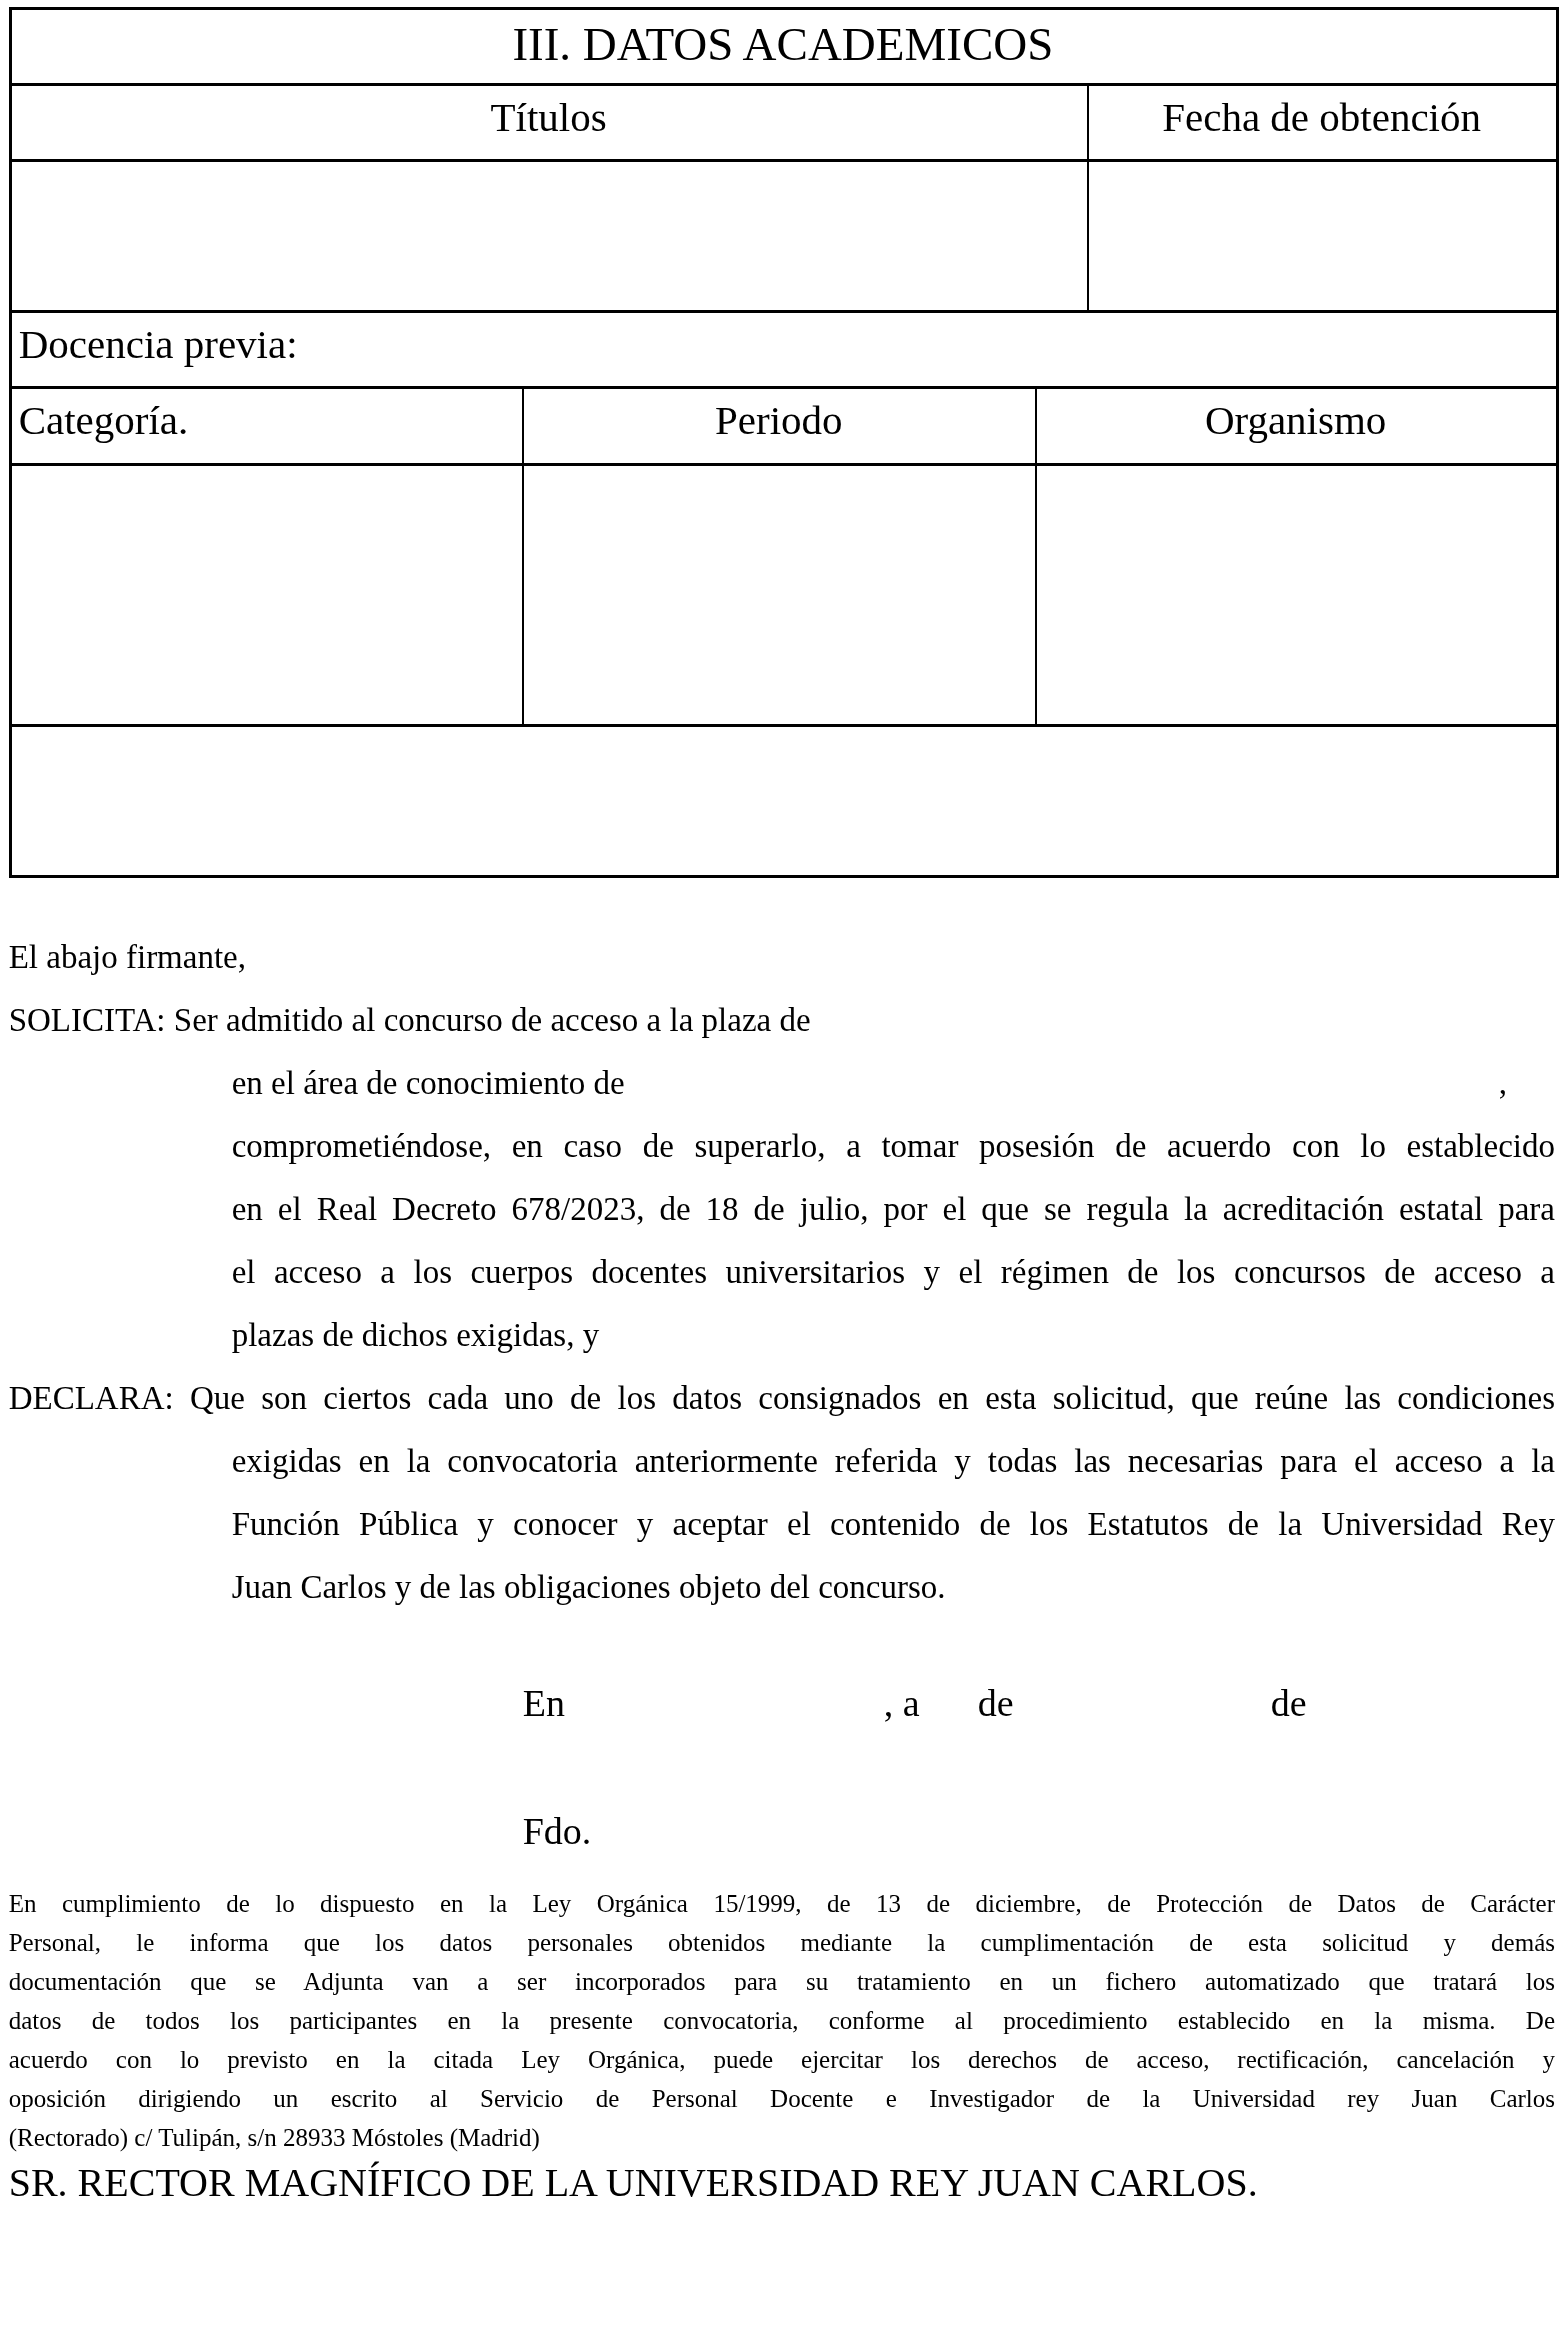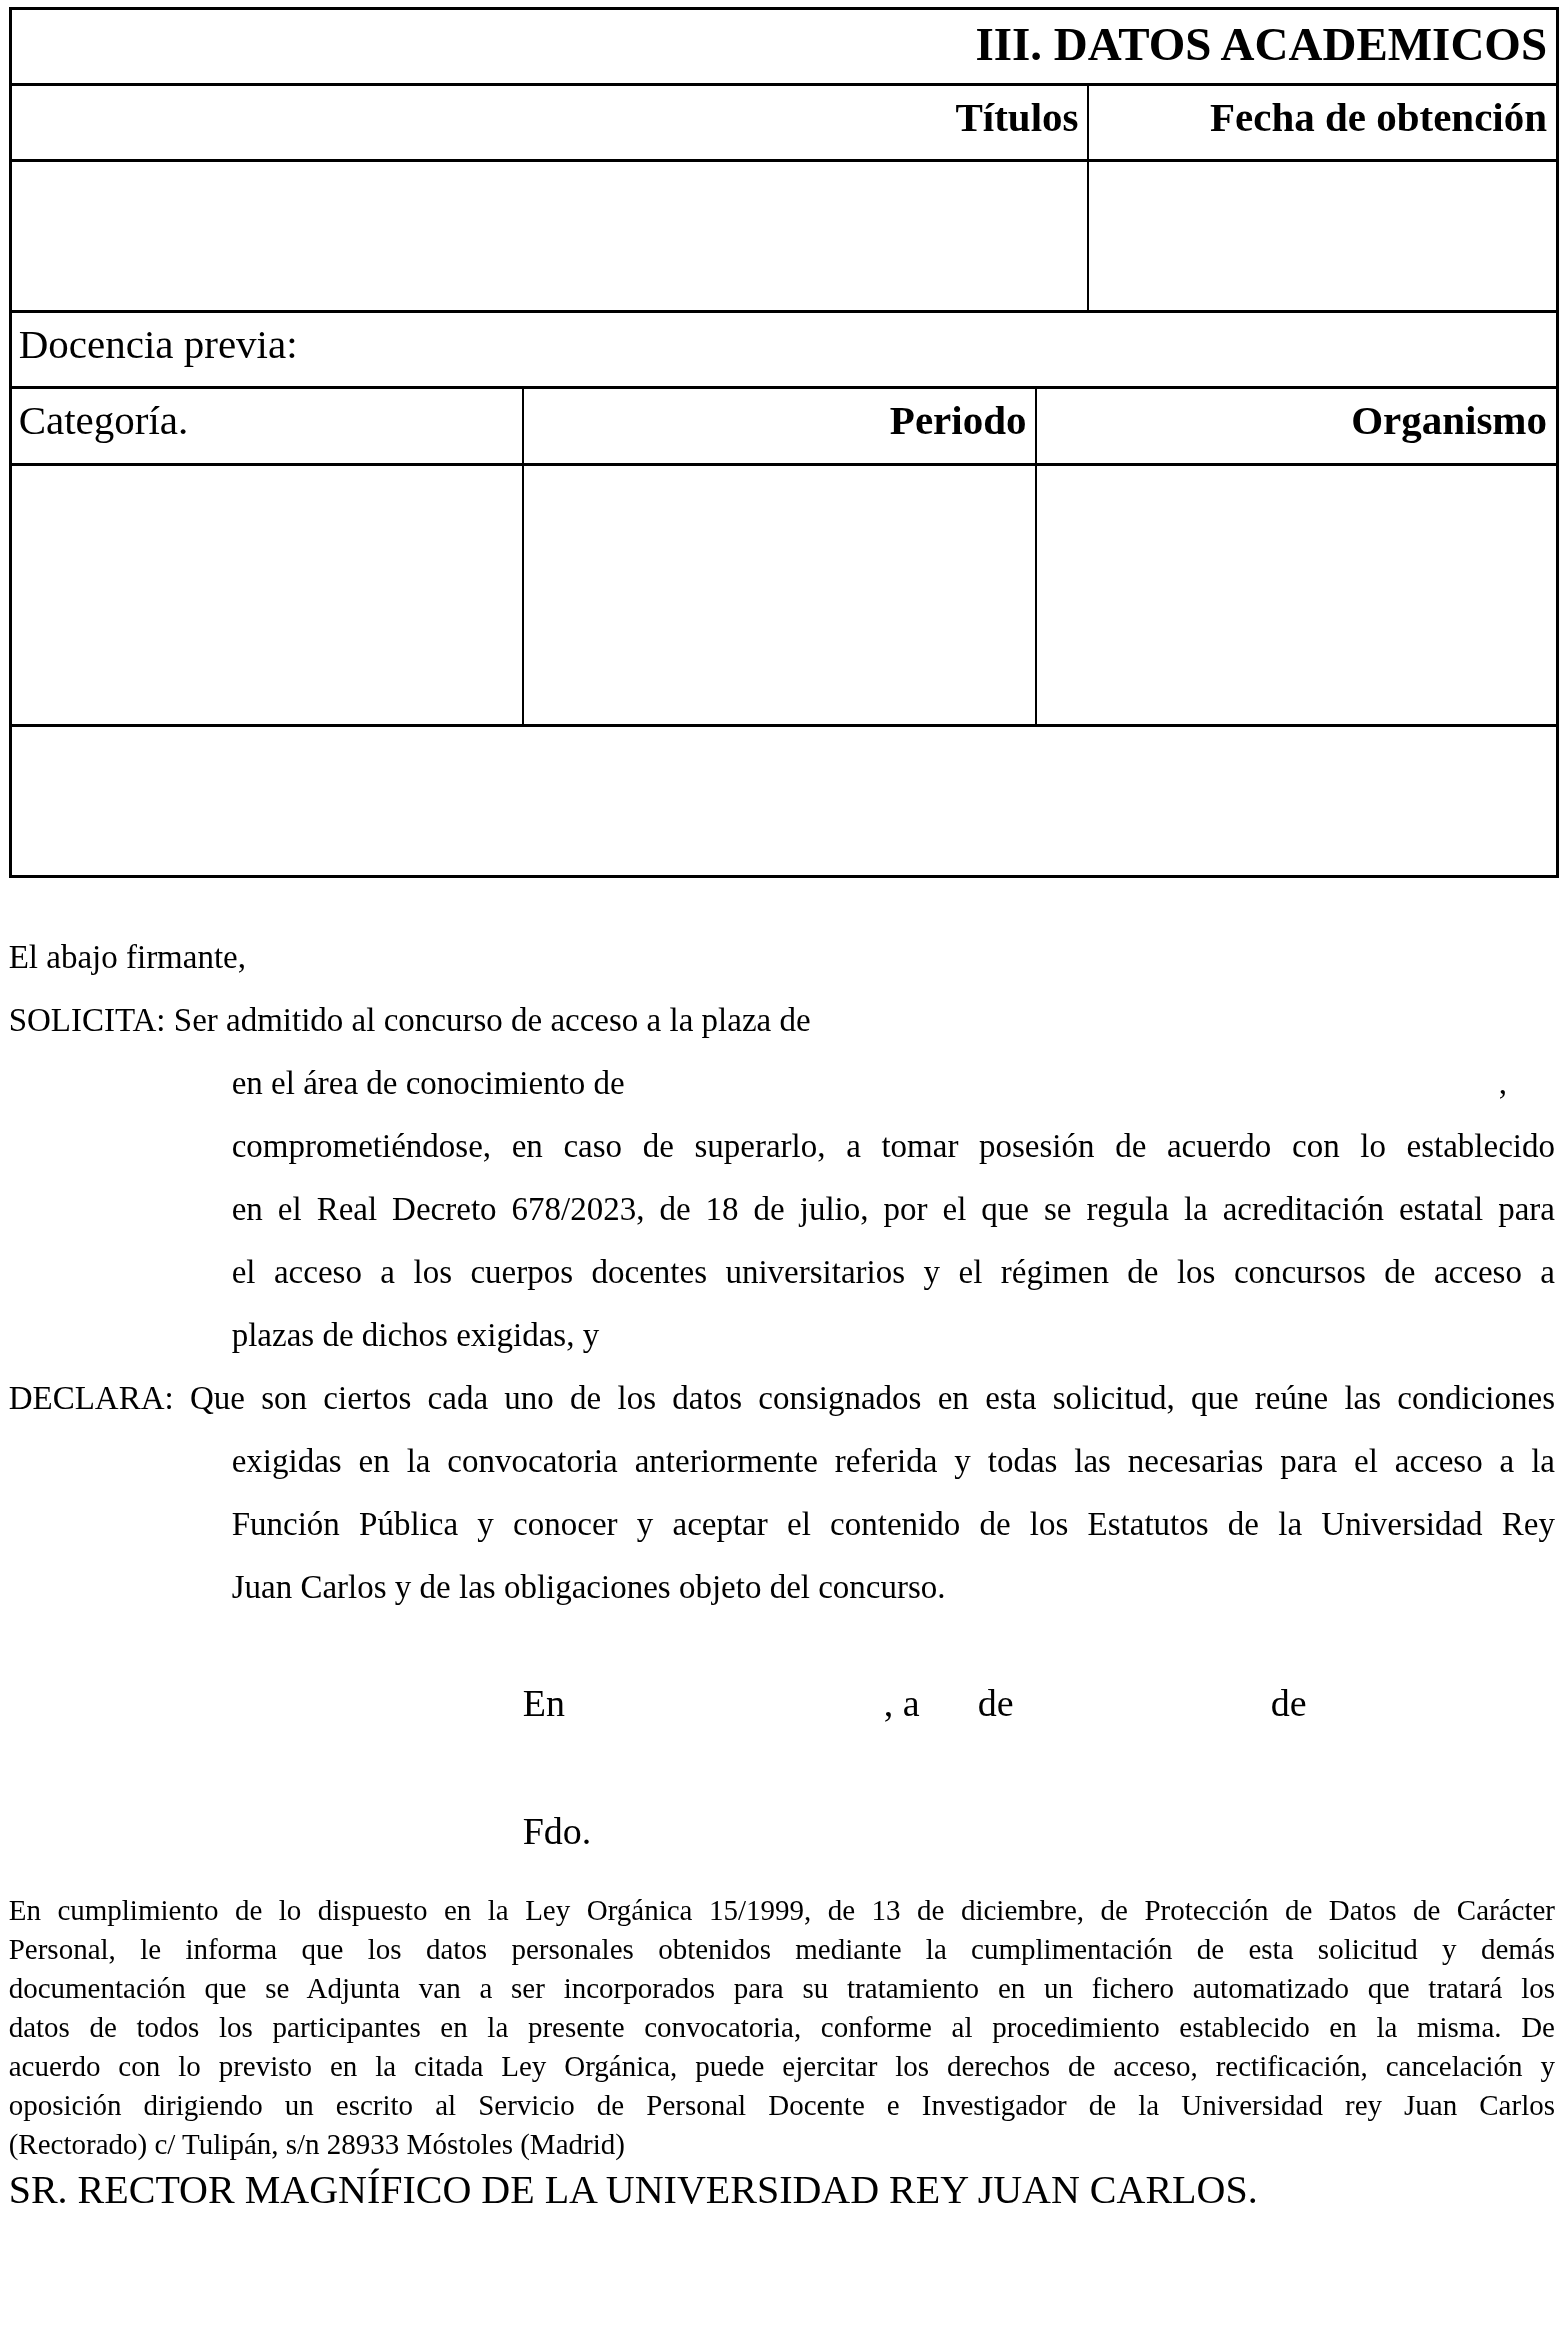--- a/index.html
+++ b/index.html
@@ -9,41 +9,41 @@
     color:#000;overflow:hidden;
   }
   .page{position:relative;box-sizing:border-box;width:1561px;height:2342px;padding:7px 6px 0 8.7px;}
 
   
   table.form{border-collapse:collapse;table-layout:fixed;width:1546px;border:3.5px solid #000;}
   table.form td{
     border:2.6px solid #000;border-top-width:3.5px;border-bottom-width:3.5px;
     vertical-align:top;padding:5.2px 8.7px 0 7px;overflow:hidden;
   }
-  .c{text-align:right;font-weight:bold;}
+  .c{text-align:center;}
   .big-hdr{font-size:47px;line-height:1.25;}
   .hdr{font-size:41px;line-height:1.3;}
 
   
   .bodytext{margin-top:48px;font-size:33px;}
   .bl{height:63px;line-height:63px;}
   .ind{padding-left:223px;}
   .just{text-align:justify;text-align-last:justify;}
   .flexline{display:flex;justify-content:space-between;padding-right:48px;box-sizing:border-box;}
 
   
   .sig-en{position:relative;height:63px;margin-top:53px;font-size:38px;line-height:63px;}
   .sig-en .p-en{position:absolute;left:514px;}
   .sig-en .p-a{position:absolute;left:875px;}
   .sig-en .p-de1{position:absolute;left:969px;}
   .sig-en .p-de2{position:absolute;left:1262px;}
   .sig-fdo{height:63px;margin-top:65px;font-size:38px;line-height:63px;padding-left:514px;}
 
   
-  .legal{margin-top:28px;font-size:29px;}
+  .legal{margin-top:21px;font-size:25px;}
   .legal .ll{height:39px;line-height:39px;}
   .legal .ll.just{text-align:justify;text-align-last:justify;}
 
   
   .footer-line{margin-top:2px;font-size:40px;line-height:48px;}
 </style>
 </head>
 <body>
 
 <div class="page">

